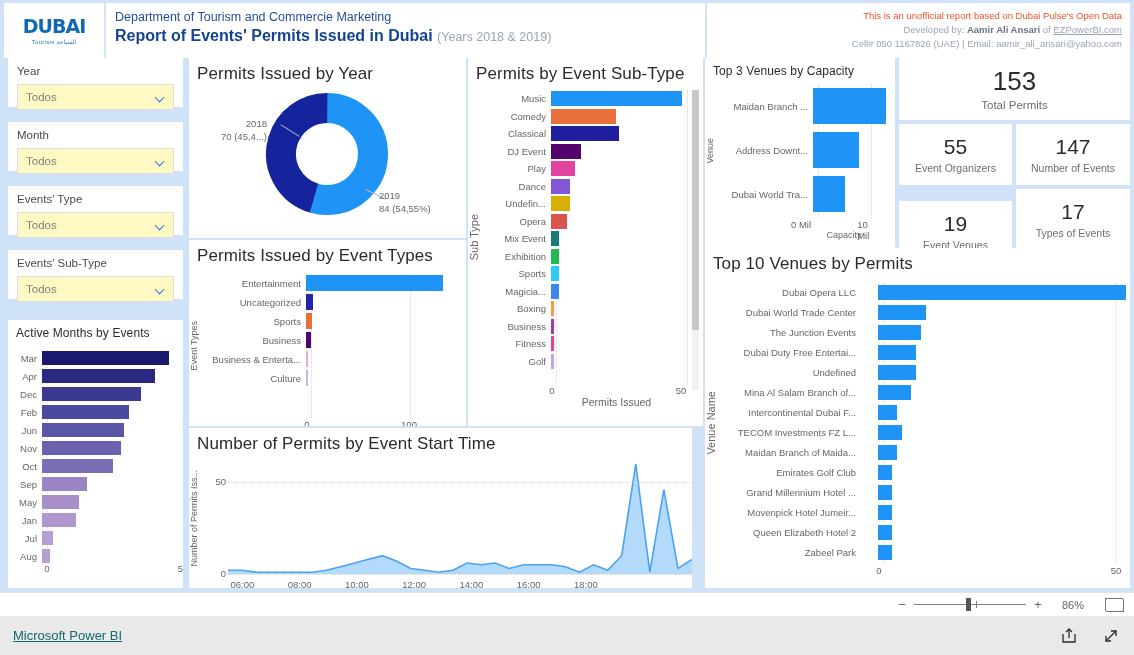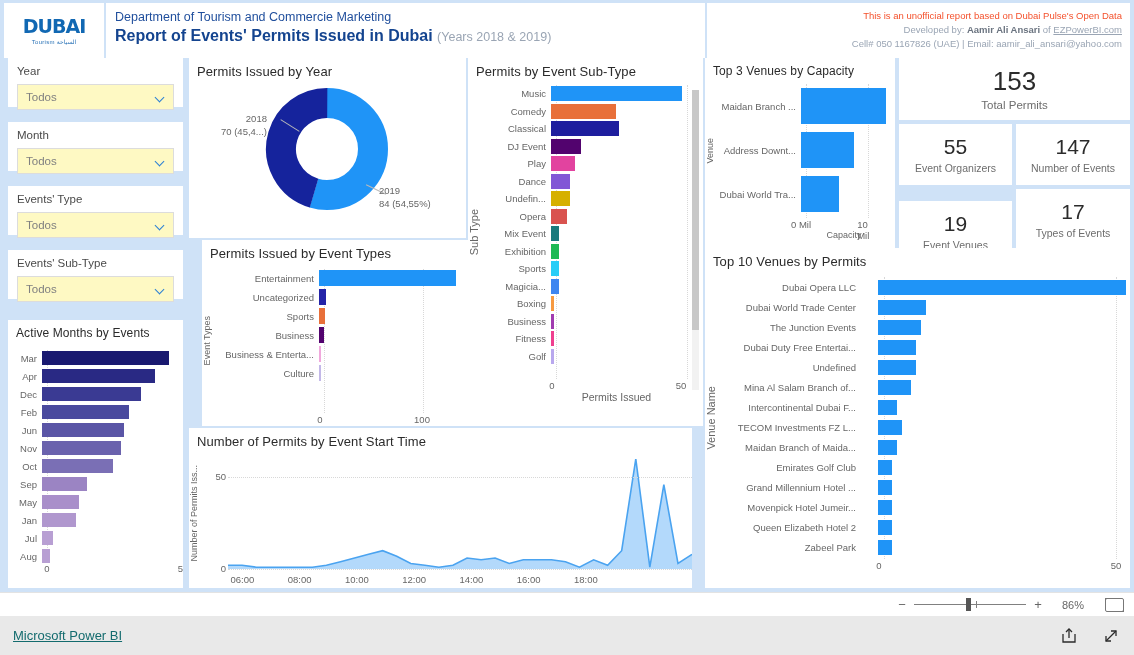--- a/index.html
+++ b/index.html
@@ -63,21 +63,21 @@
   }
 
   #slicer-year  { left:8px;  top:58px;  width:175px; height:49px; }
   #slicer-month { left:8px;  top:122px; width:175px; height:49px; }
   #slicer-type  { left:8px;  top:186px; width:175px; height:49px; }
   #slicer-sub   { left:8px;  top:250px; width:175px; height:49px; }
 
   
   .viz { padding:0; overflow:hidden; }
   .viz-title {
-    font-size:13px; color:#2b2b2b; padding:6px 0 0 8px;
+    font-size:17px; color:#2b2b2b; padding:6px 0 0 8px;
     letter-spacing:.1px; white-space:nowrap;
   }
   .viz-title.small { font-size:12px; }
 
   
   #active-months { left:8px; top:320px; width:175px; height:268px; }
   .am-plot { position:relative; margin:10px 0 0 0; height:212px; }
   .am-row { display:flex; align-items:center; height:16px; margin-bottom:2px; }
   .am-lbl { width:34px; text-align:right; font-size:9.5px; color:#666; padding-right:5px; }
   .am-track { flex:1; position:relative; height:14px; }
@@ -88,21 +88,21 @@
   
   #donut-tile { left:189px; top:58px; width:277px; height:180px; }
   .donut-wrap { position:relative; width:100%; height:146px; }
   .donut-svg { position:absolute; left:74px; top:6px; }
   .donut-lbl { position:absolute; font-size:9.5px; color:#666; line-height:1.35; white-space:nowrap; }
   #donut-lbl-2018 { left:32px; top:34px; text-align:right; }
   #donut-lbl-2019 { left:190px; top:106px; }
   .leader { position:absolute; border-top:1px solid #b9b9b9; }
 
   
-  #event-types { left:202px; top:240px; width:277px; height:186px; }
+  #event-types { left:189px; top:240px; width:277px; height:186px; }
   .et-body { display:flex; height:152px; padding-top:8px; }
   .axis-y-title {
     writing-mode:vertical-rl; transform:rotate(180deg);
     font-size:9px; color:#666; align-self:center; width:13px;
     text-align:center; white-space:nowrap;
   }
   .et-rows { flex:1; padding-right:6px; }
   .et-row { display:flex; align-items:center; height:18px; margin-bottom:1px; }
   .et-lbl { width:104px; text-align:right; font-size:9.5px; color:#666; padding-right:5px; white-space:nowrap; overflow:hidden; }
   .et-track { flex:1; position:relative; height:16px; }
@@ -120,21 +120,21 @@
   .st-axis { position:relative; height:12px; margin-left:84px; margin-right:22px; }
   .st-xtitle { font-size:10.5px; color:#666; text-align:center; margin-left:84px; margin-right:22px; }
   .st-scroll {
     position:absolute; right:4px; top:32px; width:7px; height:300px; background:#f2f2f2;
   }
   .st-thumb { position:absolute; left:0; top:0; width:7px; height:240px; background:#c8c8c8; }
 
   
   #top3 { left:705px; top:58px; width:190px; height:192px; }
   .t3-body { display:flex; height:140px; padding-top:6px; }
-  .t3-rows { flex:1; padding-right:8px; }
+  .t3-rows { flex:1; padding-right:8px;margin-left:12px; }
   .t3-row { display:flex; align-items:center; height:44px; }
   .t3-lbl { width:83px; text-align:right; font-size:9.5px; color:#666; padding-right:5px; white-space:nowrap; overflow:hidden; }
   .t3-track { flex:1; position:relative; height:36px; }
   .t3-bar { height:36px; background:#1f94f7; }
   .t3-axis { position:relative; height:12px; margin-left:96px; margin-right:8px; }
   .t3-xtitle { font-size:9px; color:#666; text-align:center; margin-left:96px; margin-right:8px; }
 
   
   .kpi { background:#fff; display:flex; flex-direction:column; align-items:center; justify-content:center; }
   .kpi-num { color:#2b2b2b; line-height:1; }

